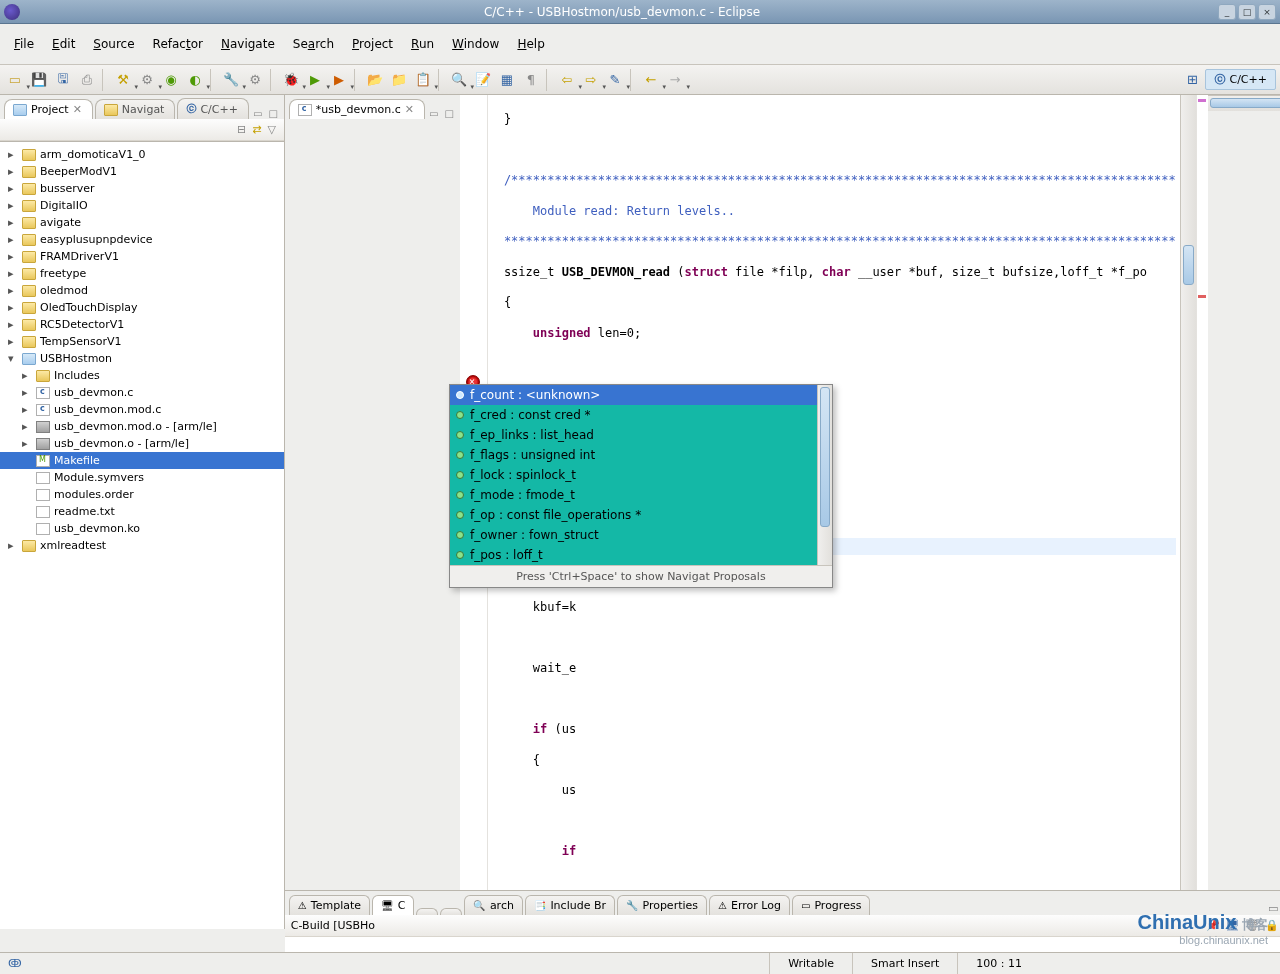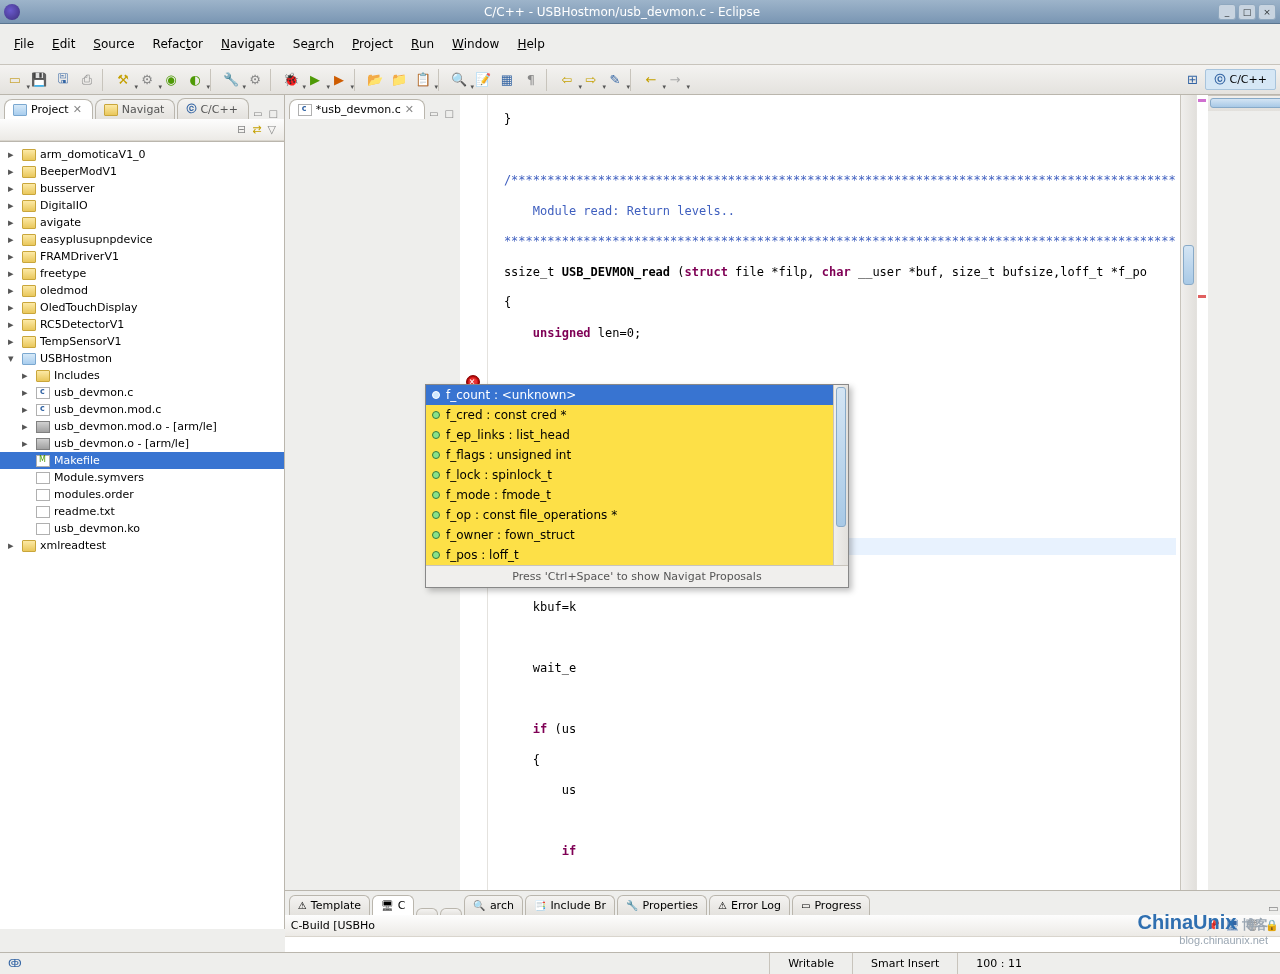--- a/index.html
+++ b/index.html
@@ -70,21 +70,21 @@
 .err-mark { position:absolute; left:-24px; width:14px; height:14px; background:radial-gradient(circle,#e33 40%,#a00 70%); border-radius:50%; border:1px solid #800;}
 .err-mark::after{content:"×"; color:#fff; font-size:10px; position:relative; left:2px; top:-2px;}
 .editor-vscroll { width:16px; background:linear-gradient(90deg,#f0efed,#e2e0dc); border-left:1px solid #c8c4bc; position:relative;}
 .editor-vscroll .thumb{ position:absolute; left:2px; right:2px; height:40px; top:150px; background:linear-gradient(#d4e5f4,#a8c9e6); border:1px solid #88aac8; border-radius:3px;}
 .overview { width:12px; background:#fff; border-left:1px solid #e4e2de; position:relative;}
 .overview .m{position:absolute;left:1px;width:8px;height:3px;}
 .editor-hscroll { height: 16px; background:linear-gradient(#f0efed,#e2e0dc); border-top:1px solid #c8c4bc; display:flex;}
 .editor-hscroll .thumb{ margin:2px; height:10px; width:85px; background:linear-gradient(#d4e5f4,#a8c9e6); border:1px solid #88aac8; border-radius:3px;}
 
 
-.autopop { position:absolute; left:425px; top:384px; width:424px; background:#fde047; border:1px solid #888; box-shadow: 3px 3px 6px rgba(0,0,0,.25); font-family:"DejaVu Sans",Arial; font-size:12px; z-index:50;}
+.autopop { position:absolute; left:449px; top:384px; width:384px; background:#14b8a6; border:1px solid #888; box-shadow: 3px 3px 6px rgba(0,0,0,.25); font-family:"DejaVu Sans",Arial; font-size:12px; z-index:50;}
 .autopop .aitem { padding: 3px 6px; display:flex; align-items:center; gap:6px;}
 .autopop .aitem.sel { background:#3874d1; color:#fff;}
 .autopop .aitem .dot{ width:8px;height:8px;border:1px solid #3a7a3a;border-radius:50%; background:#8ae28a;}
 .autopop .aitem.sel .dot{ border-color:#fff; background:#cfe8ff;}
 .autopop .hint { background:#f0efed; border-top:1px solid #c8c4bc; text-align:center; padding:4px; font-size:11px; color:#555;}
 .autopop .ascroll{ position:absolute; right:0; top:0; bottom:22px; width:15px; background:linear-gradient(90deg,#f0efed,#e2e0dc); border-left:1px solid #c8c4bc;}
 .autopop .ascroll .thumb{position:absolute; left:2px; right:2px; top:2px; height:140px; background:linear-gradient(#d4e5f4,#a8c9e6); border:1px solid #88aac8; border-radius:3px;}
 
 
 .bottom-wrap{ flex:1; display:flex; flex-direction:column; border-top:1px solid #bab6ad;}

